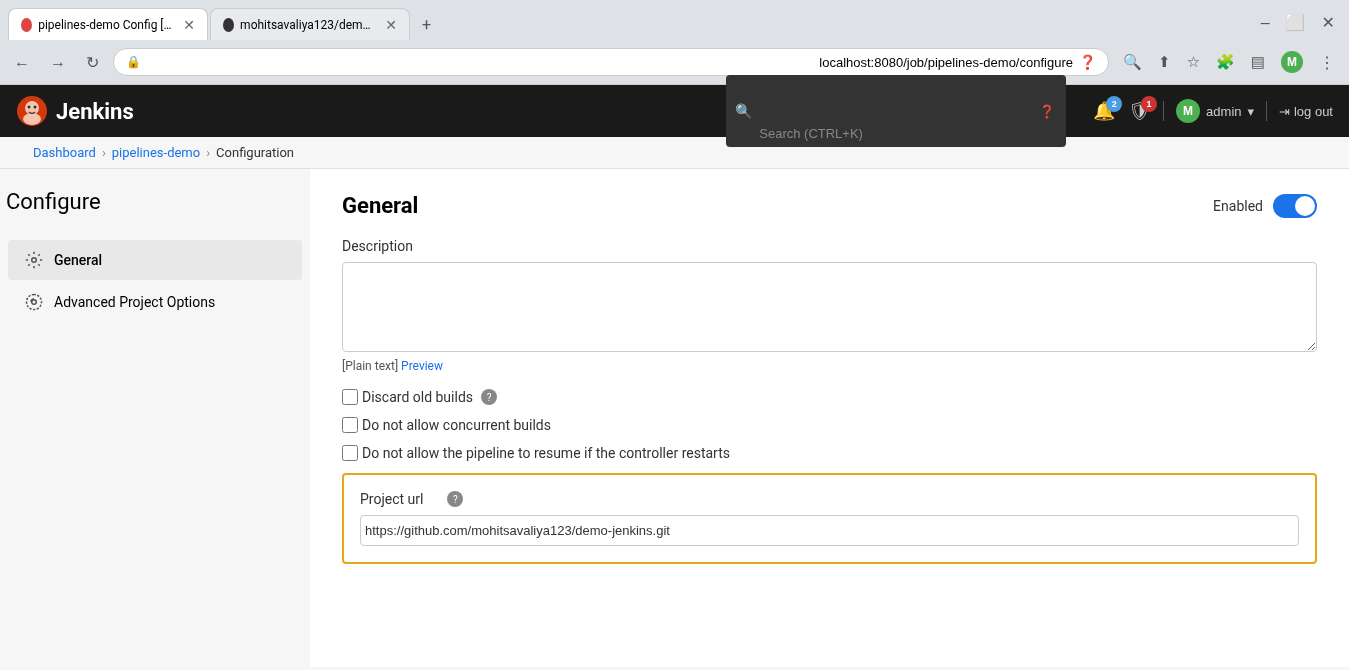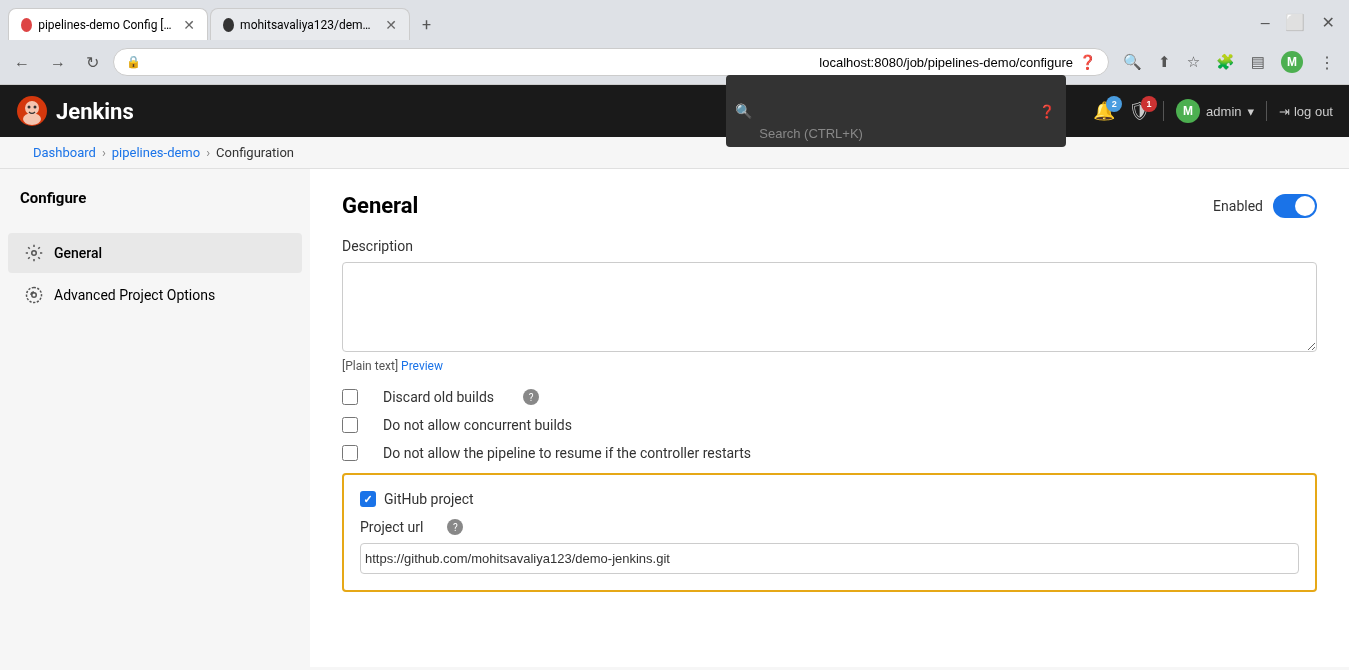--- a/index.html
+++ b/index.html
@@ -45,41 +45,41 @@
     
     .breadcrumb { padding: 8px 33px; font-size: 13px; color: #333; background: #f6f6f6; border-bottom: 1px solid #e0e0e0; display: flex; align-items: center; gap: 6px; }
     .breadcrumb a { color: #1a73e8; text-decoration: none; }
     .breadcrumb-sep { color: #888; }
 
     
     .page-layout { display: flex; height: calc(670px - 40px - 44px - 52px - 36px); }
 
     
     .sidebar { width: 310px; background: #f6f6f6; padding: 20px 0; border-right: none; flex-shrink: 0; }
-    .sidebar-title { font-size: 15px; font-weight: bold; padding: 0 20px 24px; }
+    .sidebar-title { font-size: 22px; font-weight: normal; padding: 0 6px 24px; }
     .sidebar-item { display: flex; align-items: center; gap: 10px; padding: 10px 16px; cursor: pointer; border-radius: 4px; margin: 2px 8px; font-size: 14px; }
     .sidebar-item.active { background: #e8e8e8; font-weight: 500; }
     .sidebar-icon { width: 20px; height: 20px; display: flex; align-items: center; justify-content: center; color: #555; flex-shrink: 0; }
 
     
     .main-content { flex: 1; background: #fff; padding: 24px 32px; overflow-y: auto; }
     .section-header { display: flex; align-items: center; justify-content: space-between; margin-bottom: 20px; }
     .section-title { font-size: 22px; font-weight: bold; }
     .enabled-row { display: flex; align-items: center; gap: 10px; }
     .enabled-label { font-size: 14px; color: #333; }
     .toggle { width: 44px; height: 24px; background: #1a73e8; border-radius: 12px; position: relative; cursor: pointer; }
     .toggle-knob { position: absolute; right: 2px; top: 2px; width: 20px; height: 20px; background: #fff; border-radius: 50%; }
     .toggle-check { position: absolute; right: 5px; top: 4px; color: #fff; font-size: 12px; }
 
     .form-label { font-size: 14px; color: #333; margin-bottom: 8px; margin-top: 18px; }
     .description-area { width: 100%; height: 90px; border: 1px solid #ccc; border-radius: 4px; padding: 8px; font-size: 13px; resize: vertical; outline: none; }
     .plain-text-row { font-size: 12px; color: #555; margin: 4px 0 16px; }
     .preview-link { color: #1a73e8; cursor: pointer; text-decoration: none; }
 
-    .checkbox-row { display: flex; align-items: center; gap: 25px; margin-bottom: 12px; }
+    .checkbox-row { display: flex; align-items: center; gap: 4px; margin-bottom: 12px; }
     .checkbox-row input[type="checkbox"] { width: 16px; height: 16px; cursor: pointer; }
     .checkbox-label { font-size: 14px; color: #333; }
     .help-icon { display: inline-flex; align-items: center; justify-content: center; width: 16px; height: 16px; border-radius: 50%; background: #888; color: #fff; font-size: 10px; cursor: pointer; margin-left: 4px; }
 
     .github-section { border: 2px solid #e6a817; border-radius: 4px; padding: 16px; margin-top: 4px; }
     .github-checkbox-row { display: flex; align-items: center; gap: 8px; margin-bottom: 12px; }
     .checkbox-checked { width: 16px; height: 16px; background: #1a73e8; border: 2px solid #1a73e8; border-radius: 3px; display: flex; align-items: center; justify-content: center; cursor: pointer; flex-shrink: 0; }
     .checkbox-checked::after { content: '✓'; color: #fff; font-size: 11px; font-weight: bold; }
     .project-url-label { font-size: 14px; color: #333; margin-bottom: 8px; display: flex; align-items: flex-start; gap: 20px; }
     .url-input { width: 100%; border: 1px solid #ccc; border-radius: 4px; padding: 7px 4px; font-size: 13px; outline: none; color: #333; }
@@ -244,24 +244,20 @@
     </div>
 
     
     <div class="checkbox-row">
       <input type="checkbox" style="">
       <span class="checkbox-label">Do not allow the pipeline to resume if the controller restarts</span>
     </div>
 
     
     <div class="github-section">
-      <div class="github-checkbox-row">
-        <div class="checkbox-checked"></div>
-        <span class="checkbox-label">GitHub project</span>
-      </div>
       <div class="project-url-label">
         <span>Project url</span>
         <span class="help-icon">?</span>
       </div>
       <input type="text" class="url-input" value="https://github.com/mohitsavaliya123/demo-jenkins.git" style="">
     </div>
   </div>
 </div>
 
 </body></html>

